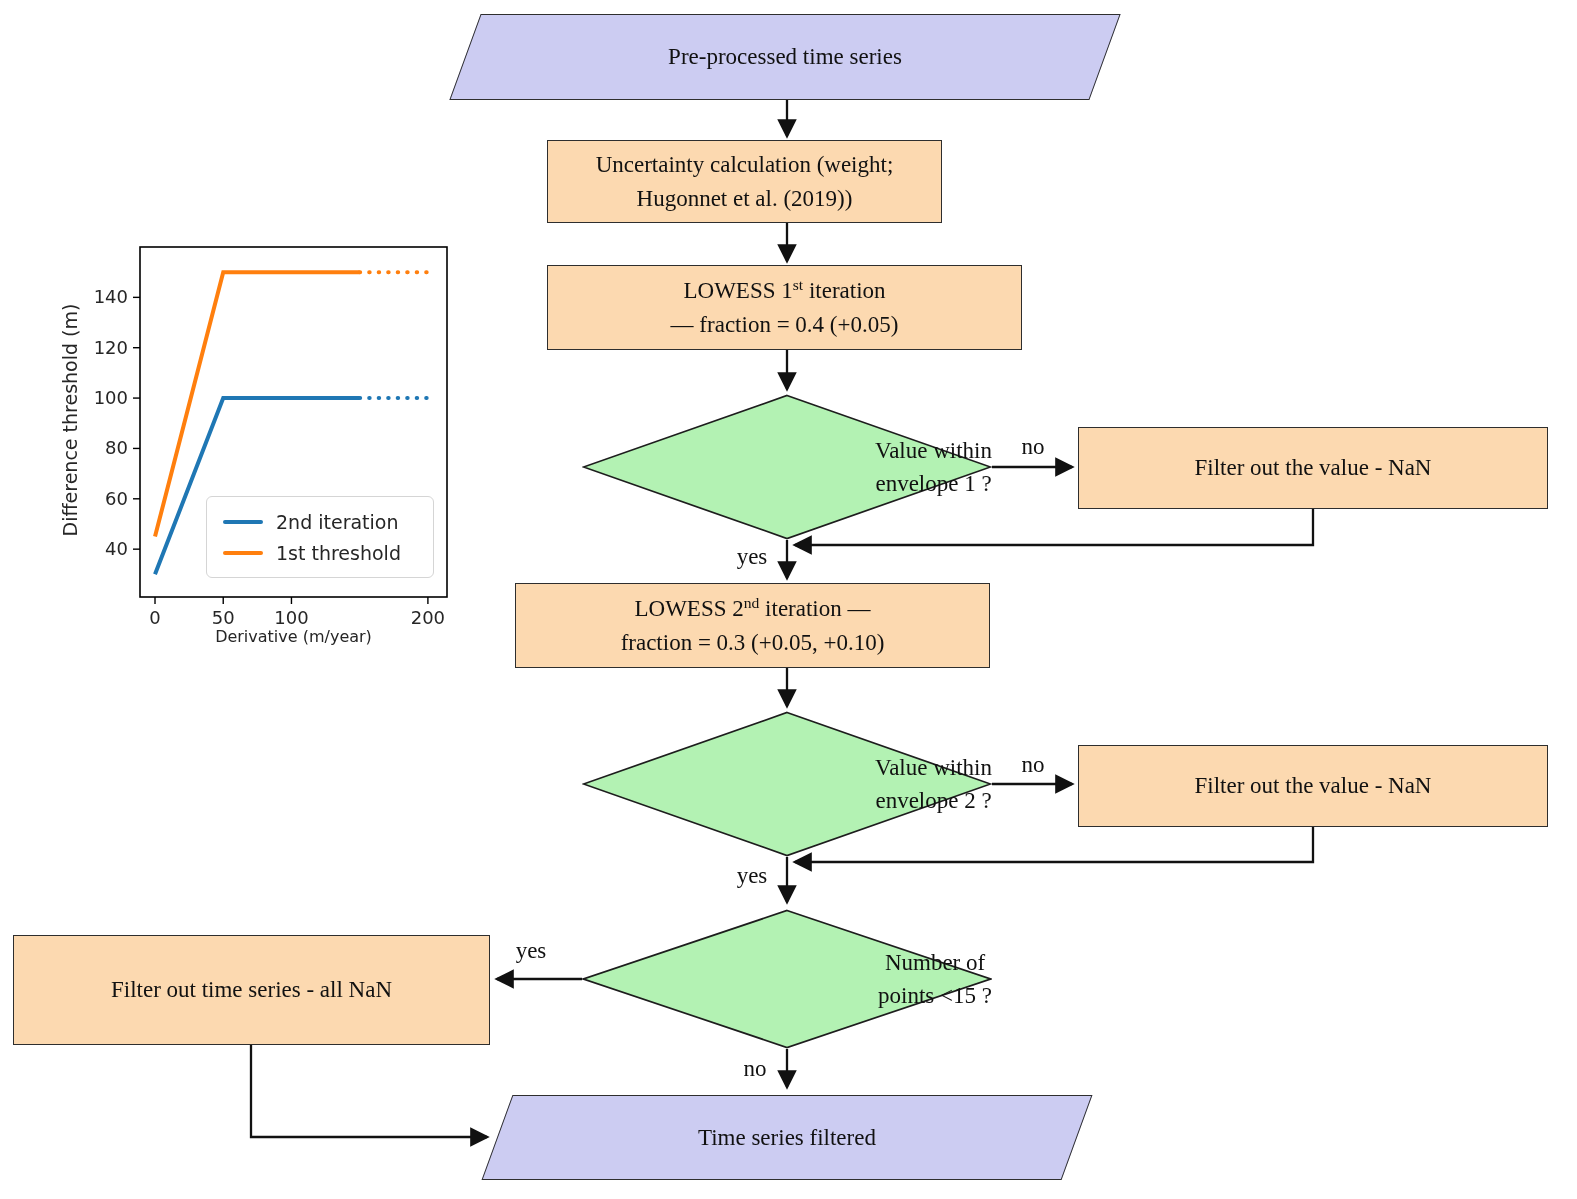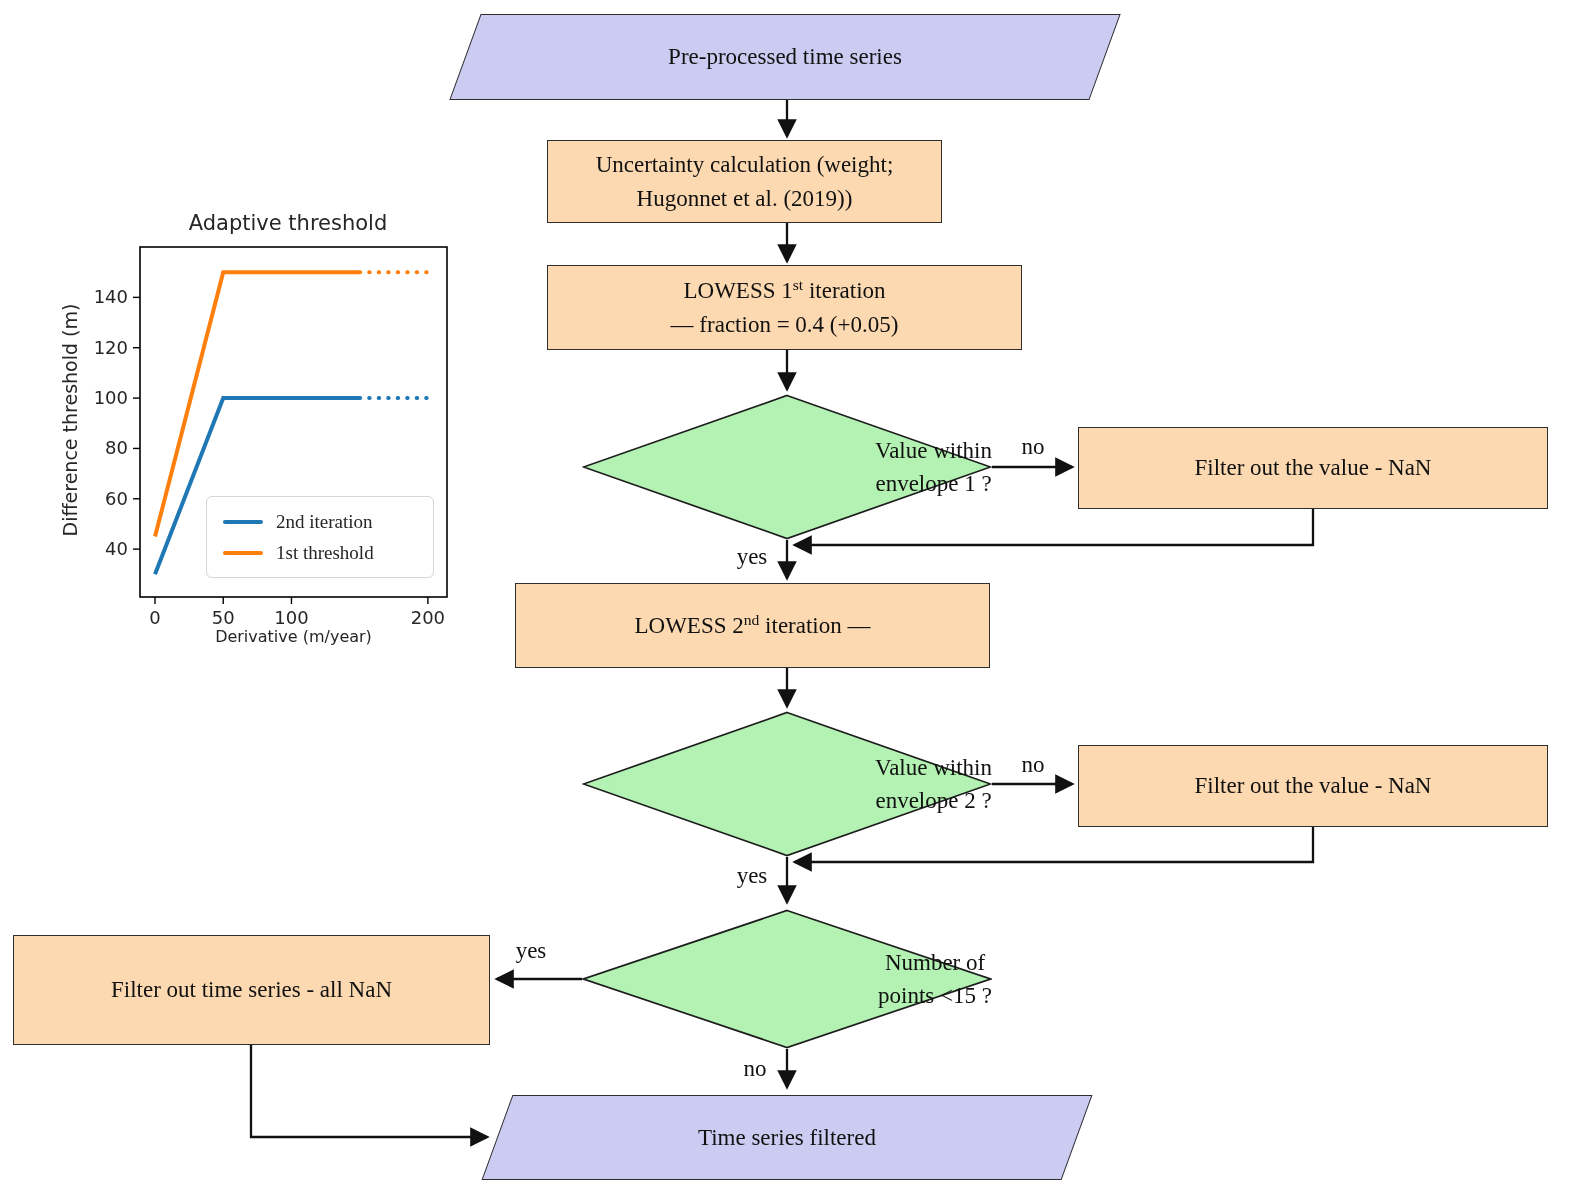--- a/index.html
+++ b/index.html
@@ -24,21 +24,21 @@
   #chart{position:absolute;left:40px;top:195px;width:430px;height:470px;
          font-family:"DejaVu Sans","Liberation Sans",sans-serif;color:#262626;}
   #chart-title{position:absolute;left:0;top:16px;width:100%;text-align:center;font-size:21px;color:#262626;
                padding-left:66px;box-sizing:border-box;}
   #chart-xlabel{position:absolute;left:100px;top:432px;width:307px;text-align:center;font-size:16px;}
   #chart-ylabel{position:absolute;left:-140px;top:214px;width:340px;text-align:center;font-size:19px;
                 transform:rotate(-90deg);transform-origin:center;}
   #chart-svg{position:absolute;left:0;top:0;}
   #legend{position:absolute;left:166px;top:301px;width:228px;height:82px;border:1.2px solid #d5d5d5;
           border-radius:6px;background:rgba(255,255,255,0.85);display:flex;flex-direction:column;
-          justify-content:center;gap:9px;padding:4px 0;box-sizing:border-box;font-family:Liberation Serif, serif;}
+          justify-content:center;gap:9px;padding:4px 0;box-sizing:border-box;}
   .legend-row{display:flex;align-items:center;gap:13px;padding-left:16px;}
   .swatch{width:40px;height:4px;border-radius:2px;flex:0 0 auto;}
   .legend-label{font-size:19px;color:#262626;}
 </style>
 </head>
 <body>
 
 <div id="canvas">
 
   <svg id="connectors" width="1577" height="1199" viewBox="0 0 1577 1199">
@@ -87,20 +87,21 @@
       <div>envelope 1 ?</div>
     </div>
   </div>
 
   <div class="node process" style="left:1078px;top:427px;width:470px;height:82px;">
     <span>Filter out the value - NaN</span>
   </div>
 
   <div class="node process" style="left:515px;top:583px;width:475px;height:85px;">
     <span><span>LOWESS 2</span><span class="sup">nd</span><span> iteration —</span></span>
+    <span>fraction = 0.3 (+0.05, +0.10)</span>
   </div>
 
   <div class="node diamond" style="left:582px;top:711px;width:410px;height:146px;">
     <svg width="410" height="146" viewBox="0 0 410 146">
       <polygon points="205,1.5 408.5,73 205,144.5 1.5,73" fill="#b3f2b3" stroke="#1d1d1d" stroke-width="1.7"></polygon>
     </svg>
     <div class="dtext">
       <div>Value within</div>
       <div>envelope 2 ?</div>
     </div>
@@ -129,21 +130,20 @@
   </div>
 
   <span class="elabel" style="left:1033px;top:447px;">no</span>
   <span class="elabel" style="left:752px;top:557px;">yes</span>
   <span class="elabel" style="left:1033px;top:765px;">no</span>
   <span class="elabel" style="left:752px;top:876px;">yes</span>
   <span class="elabel" style="left:531px;top:951px;">yes</span>
   <span class="elabel" style="left:755px;top:1069px;">no</span>
 
   <div id="chart">
-    <div id="chart-title">Adaptive threshold</div>
     <div id="chart-ylabel">Difference threshold (m)</div>
     <svg id="chart-svg" width="430" height="470" viewBox="0 0 430 470">
         <polyline points="115.00888888888889,379.33812949640287 183.2311111111111,203.0791366906475 319.67555555555555,203.0791366906475" fill="none" stroke="#1f77b4" stroke-width="4" stroke-linejoin="miter"></polyline>
         <polyline points="319.67555555555555,203.0791366906475 394.72,203.0791366906475" fill="none" stroke="#1f77b4" stroke-width="4" stroke-linecap="round" stroke-dasharray="0.5 9"></polyline>
         <polyline points="115.00888888888889,341.568345323741 183.2311111111111,77.1798561151079 319.67555555555555,77.1798561151079" fill="none" stroke="#ff7f0e" stroke-width="4" stroke-linejoin="miter"></polyline>
         <polyline points="319.67555555555555,77.1798561151079 394.72,77.1798561151079" fill="none" stroke="#ff7f0e" stroke-width="4" stroke-linecap="round" stroke-dasharray="0.5 9"></polyline>
         <rect x="100" y="52" width="307" height="350" fill="none" stroke="#000" stroke-width="1.6"></rect>
         <line x1="115.00888888888889" x2="115.00888888888889" y1="402" y2="409" stroke="#000" stroke-width="1.4"></line>
         <text x="115.00888888888889" y="429" text-anchor="middle" font-size="18" fill="#262626" font-family="DejaVu Sans, Liberation Sans, sans-serif">0</text>
         <line x1="183.2311111111111" x2="183.2311111111111" y1="402" y2="409" stroke="#000" stroke-width="1.4"></line>

